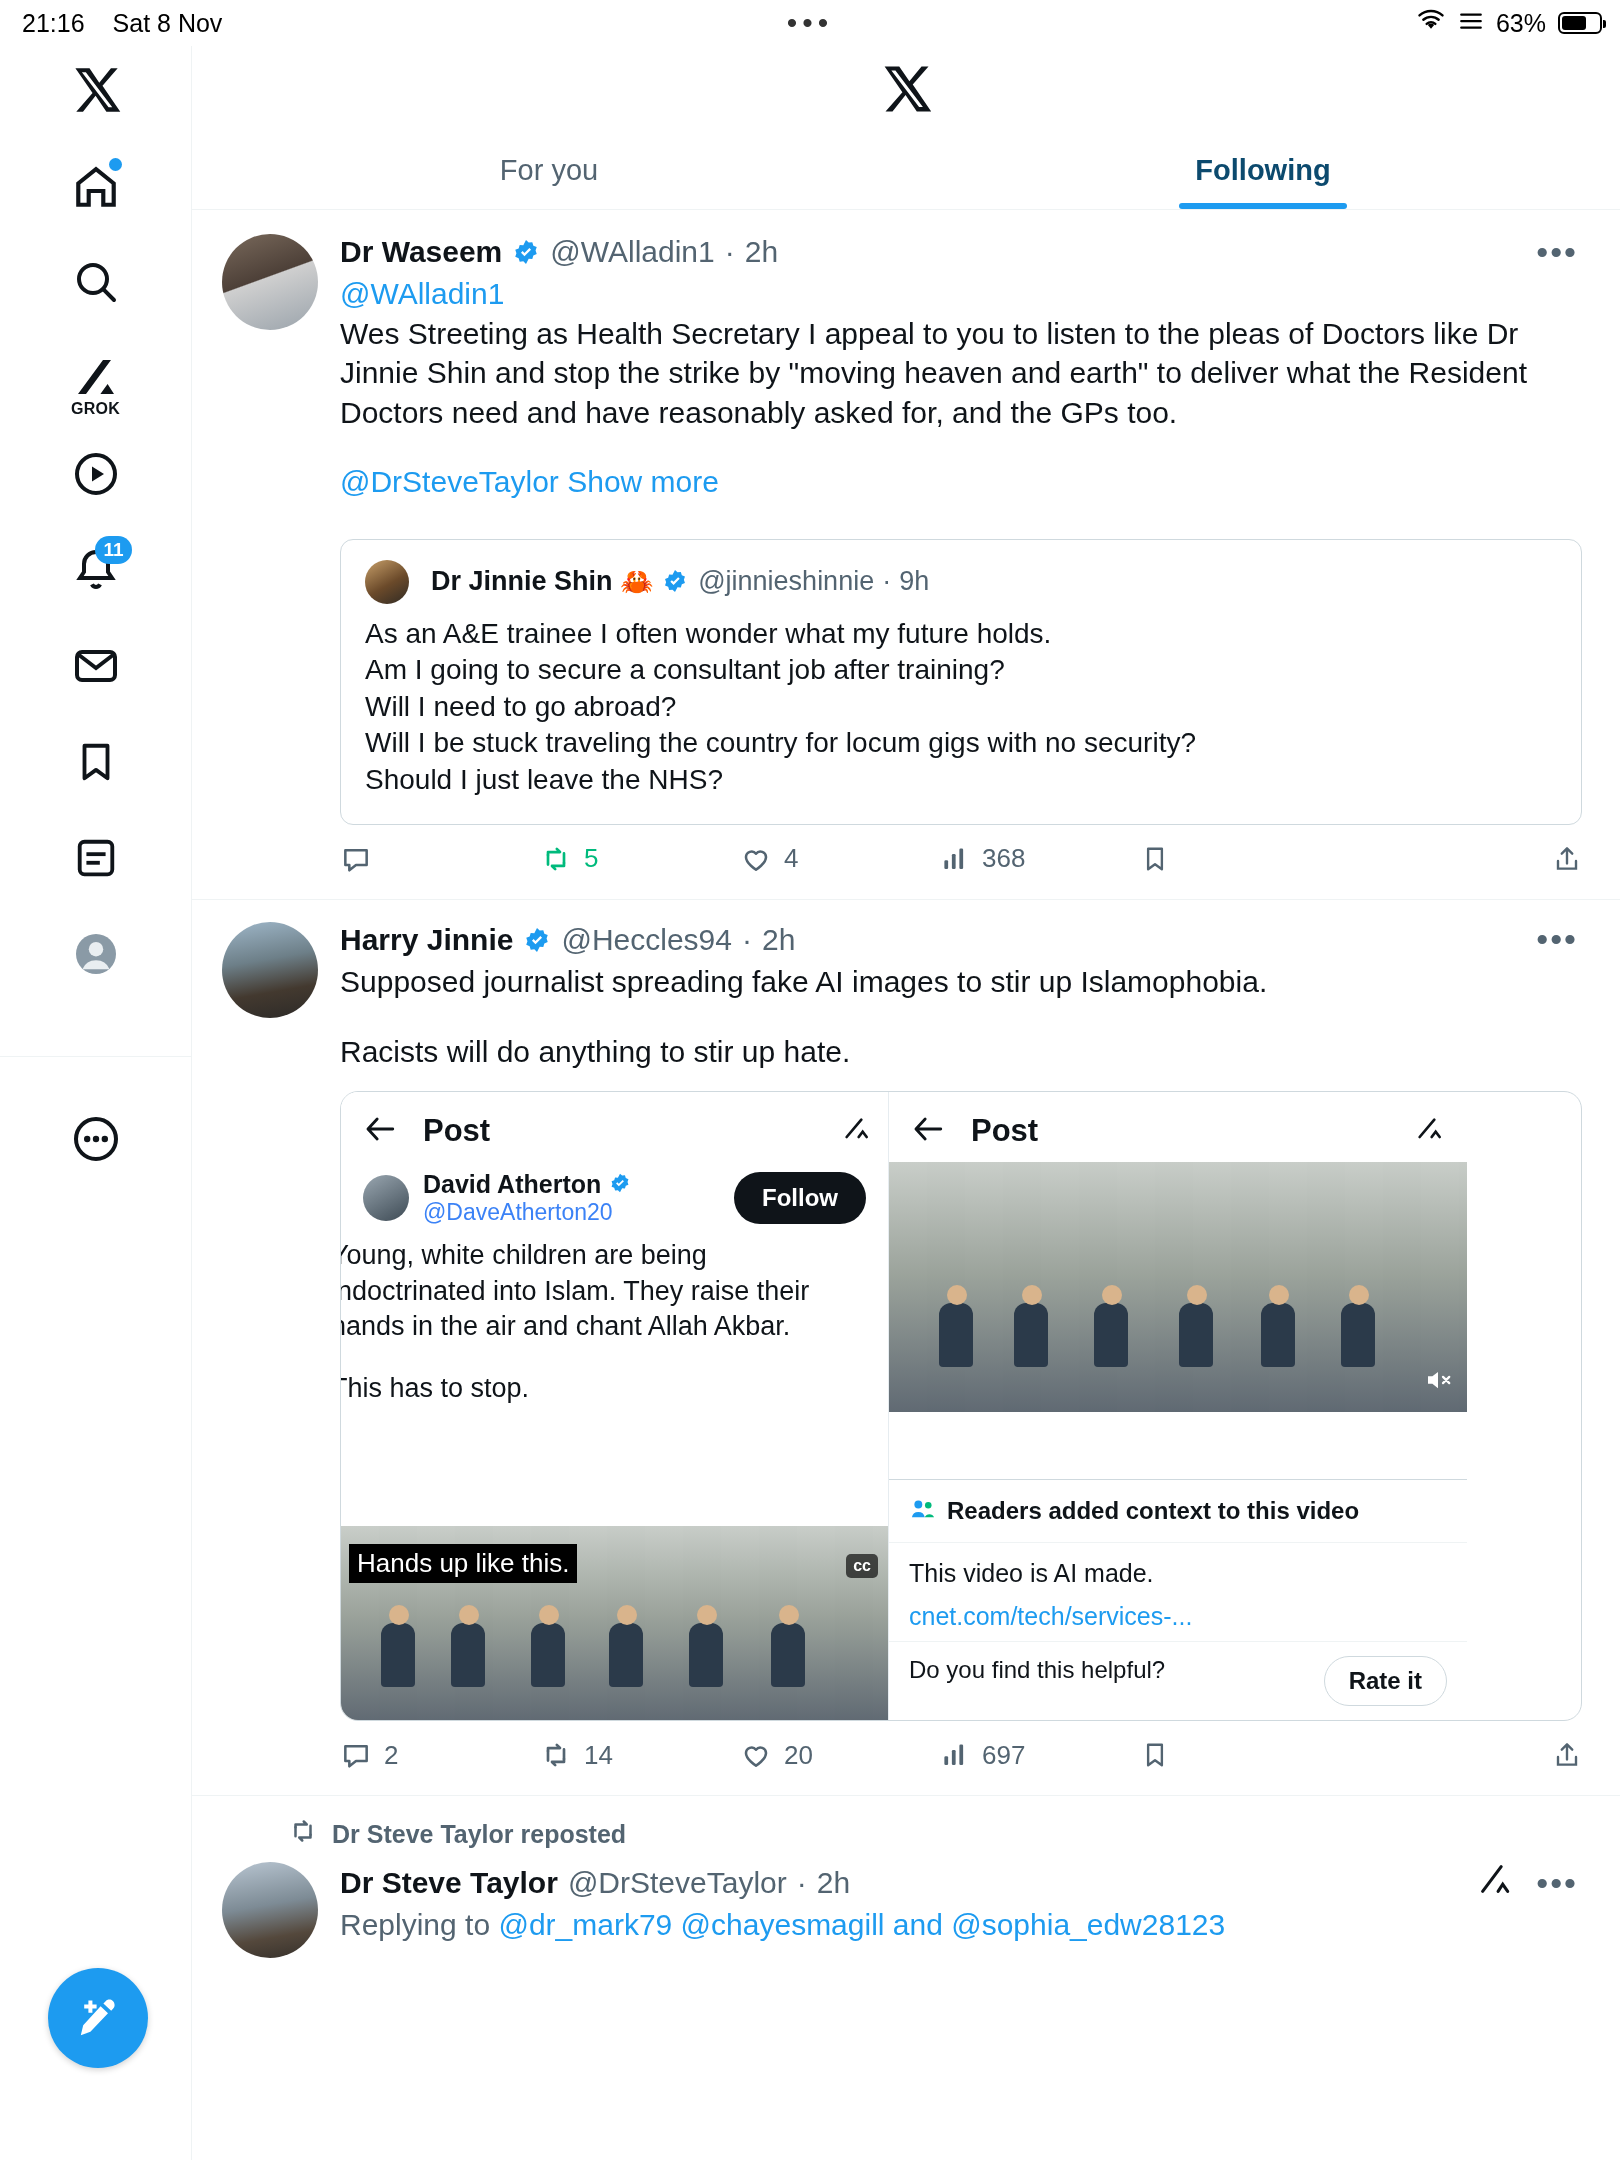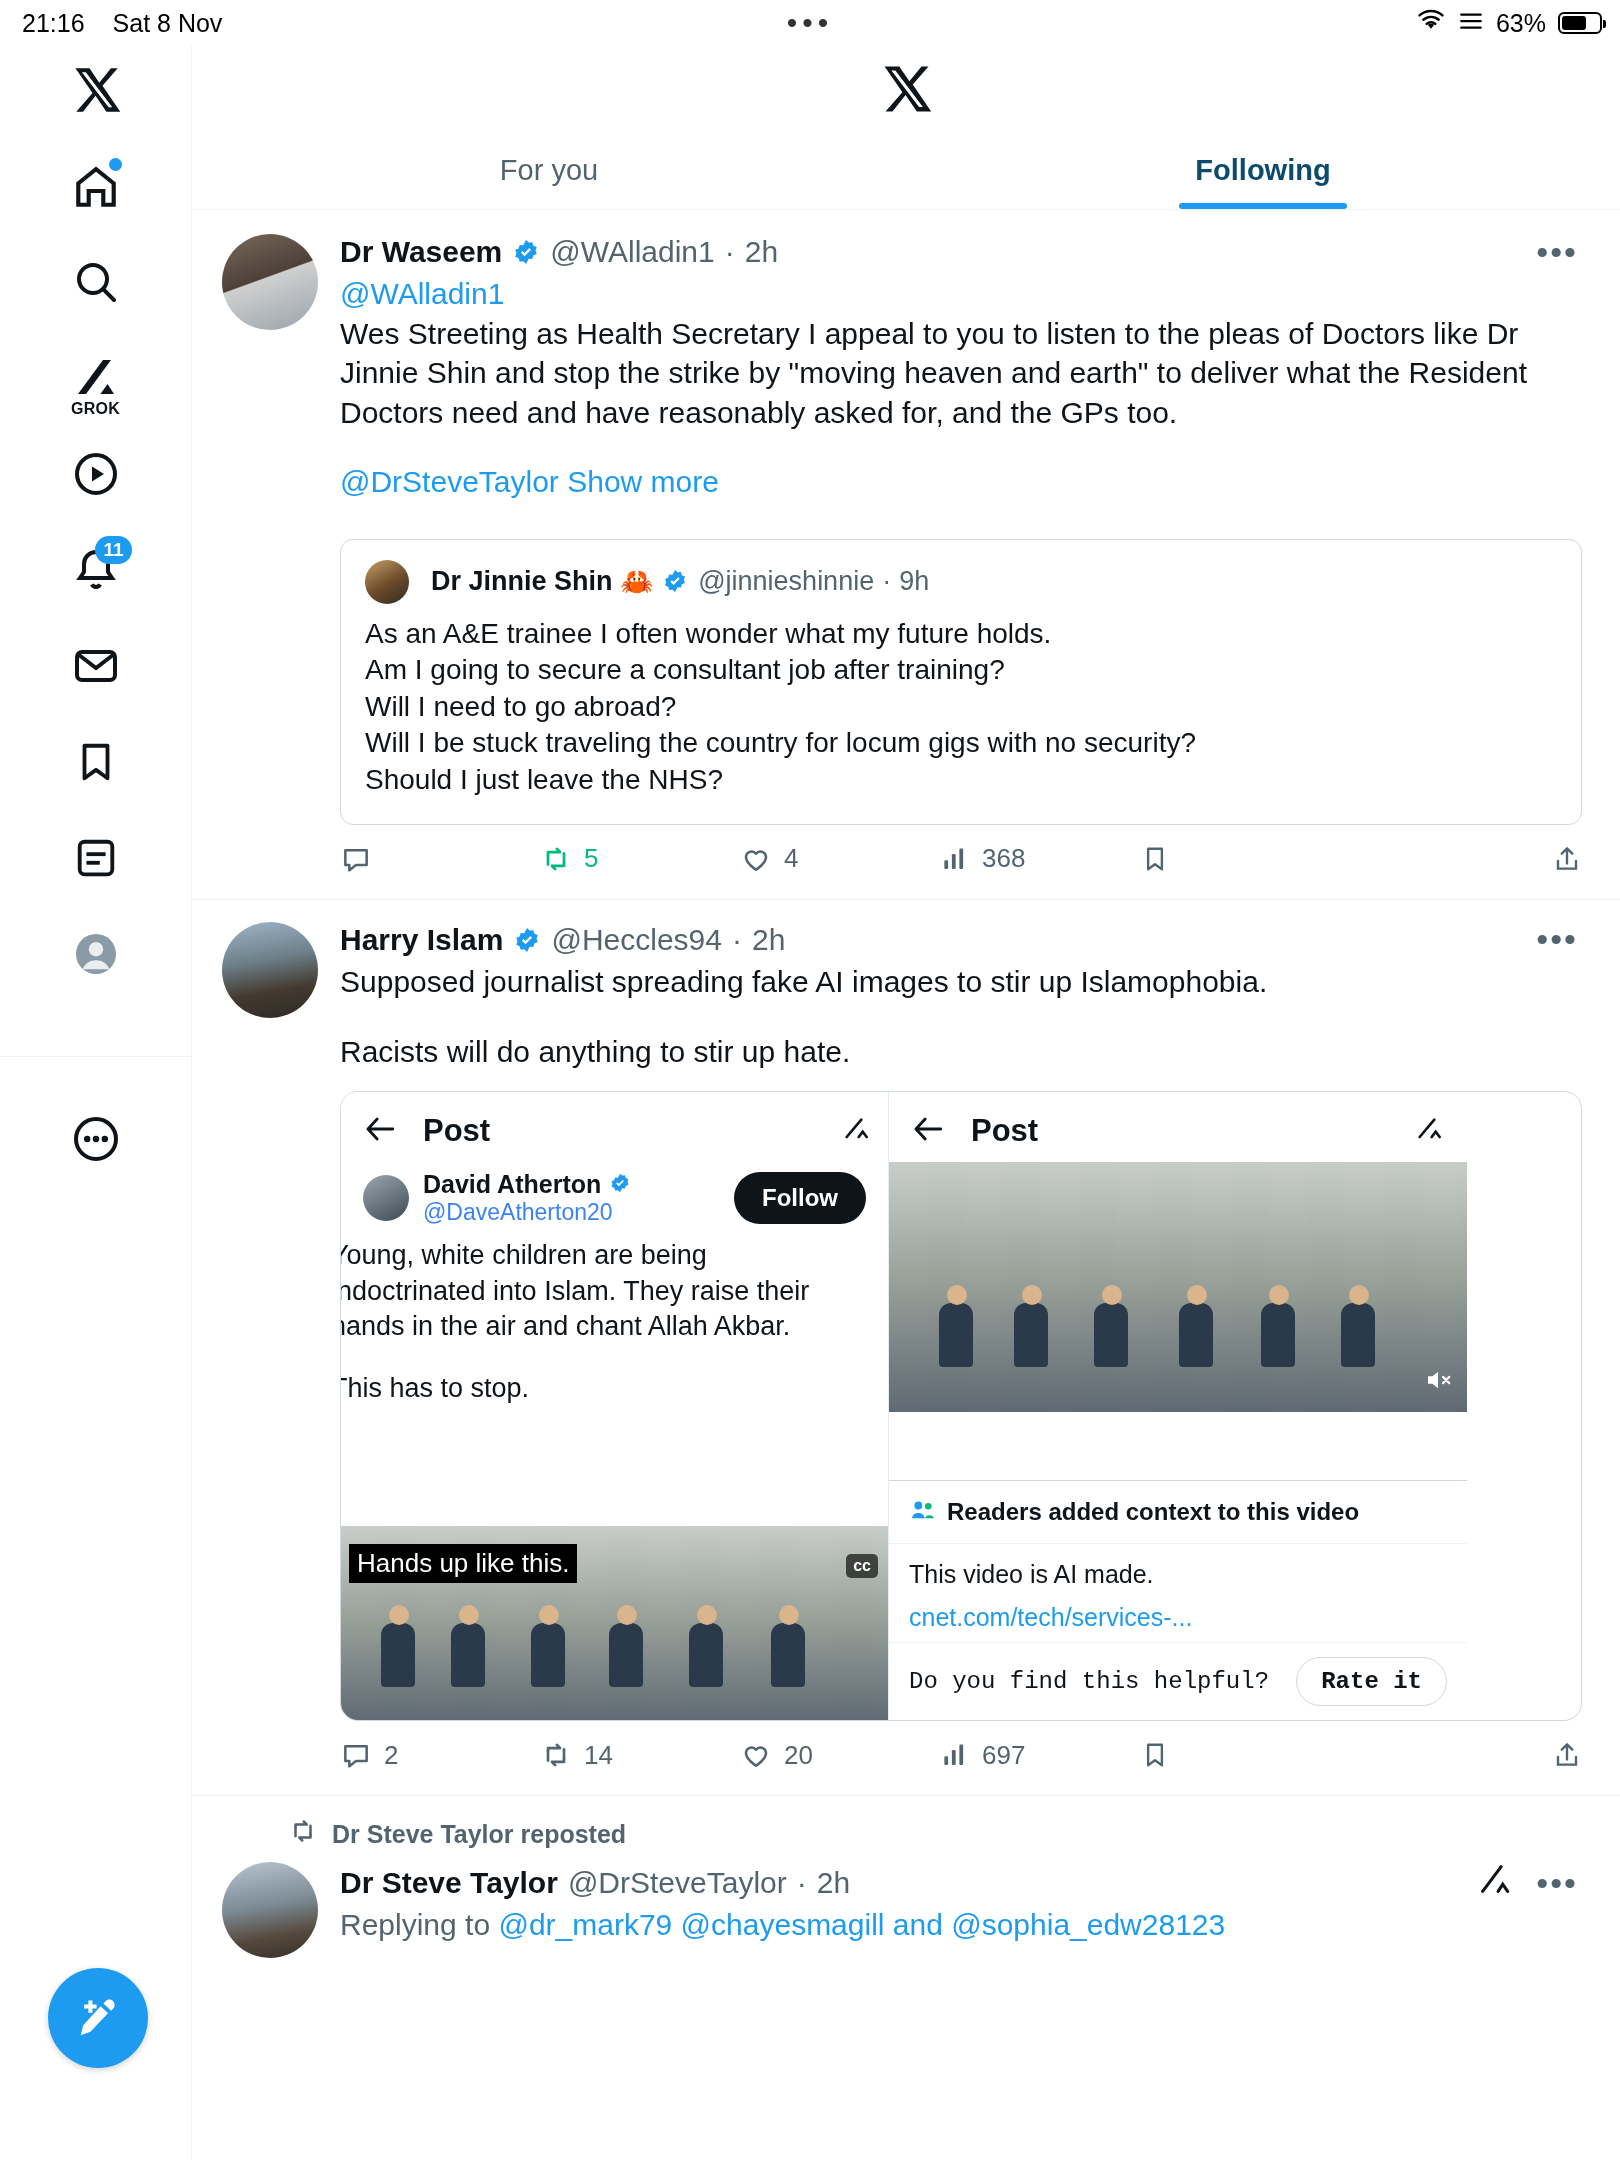--- a/index.html
+++ b/index.html
@@ -167,22 +167,22 @@
     position: absolute; left: 0; bottom: 0; width: 100%; background: #fff;
     border-top: 1px solid #cfd9de;
   }
   .ctx-head {
     display: flex; align-items: center; gap: 10px; font-size: 24px; font-weight: 700;
     padding: 16px 20px; border-bottom: 1px solid #eff3f4;
   }
   .ctx-body { padding: 16px 20px 10px 20px; font-size: 25px; }
   .ctx-link { color: #1d9bf0; font-size: 25px; margin-top: 14px; display: block; }
   .ctx-foot {
-    display: flex; align-items: center; padding: 14px 20px 16px 20px;
-    border-top: 1px solid #eff3f4; font-size: 24px; font-family: Liberation Mono, monospace;
+    display: flex; padding: 14px 20px 16px 20px;
+    border-top: 1px solid #eff3f4; font-size: 24px;
   }
   .rate-btn {
     margin-left: auto; border: 1px solid #cfd9de; border-radius: 30px;
     padding: 10px 24px; font-size: 24px; font-weight: 700;
   }
 
   .repost-label {
     display: flex; align-items: center; gap: 14px; color: #536471;
     font-size: 25px; font-weight: 700; padding: 20px 0 10px 96px;
   }
@@ -418,21 +418,21 @@
                 </svg>
             </div>
           </div>
         </div>
       </div>
 
       <div class="tweet">
         <div class="avatar av-b"></div>
         <div class="tbody">
           <div class="trow">
-            <span class="name">Harry Islam</span>
+            <span class="name">Harry Jinnie</span>
             <span class="verified">
               <svg width="28" height="28" viewBox="0 0 24 24">
                   <path fill="#1d9bf0" d="M12 1.8l2.3 2.1 3.1-.3.9 3 2.9 1.2-1 3 1 3-2.9 1.2-.9 3-3.1-.3L12 22.2 9.7 20l-3.1.3-.9-3-2.9-1.2 1-3-1-3 2.9-1.2.9-3 3.1.3L12 1.8z"></path>
                   <path fill="#fff" d="M10.7 15.6l-3-3 1.4-1.4 1.6 1.6 4.2-4.2 1.4 1.4-5.6 5.6z"></path>
                 </svg>
             </span>
             <span class="handle">@Heccles94</span>
             <span class="sep">·</span>
             <span class="time-ago">2h</span>
             <span class="more-dots">•••</span>

